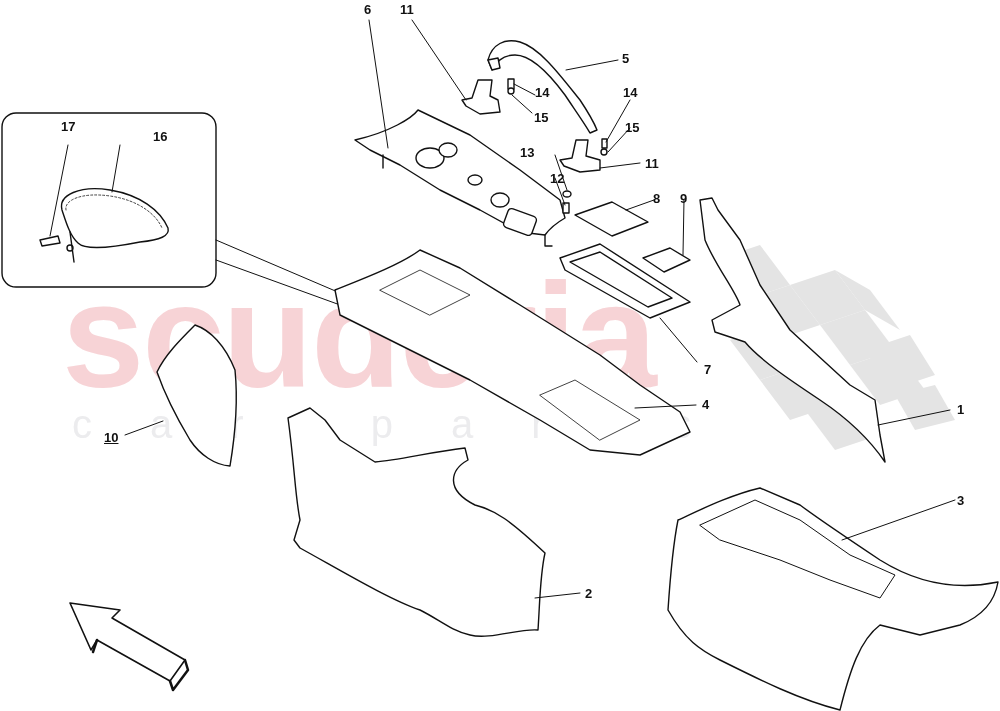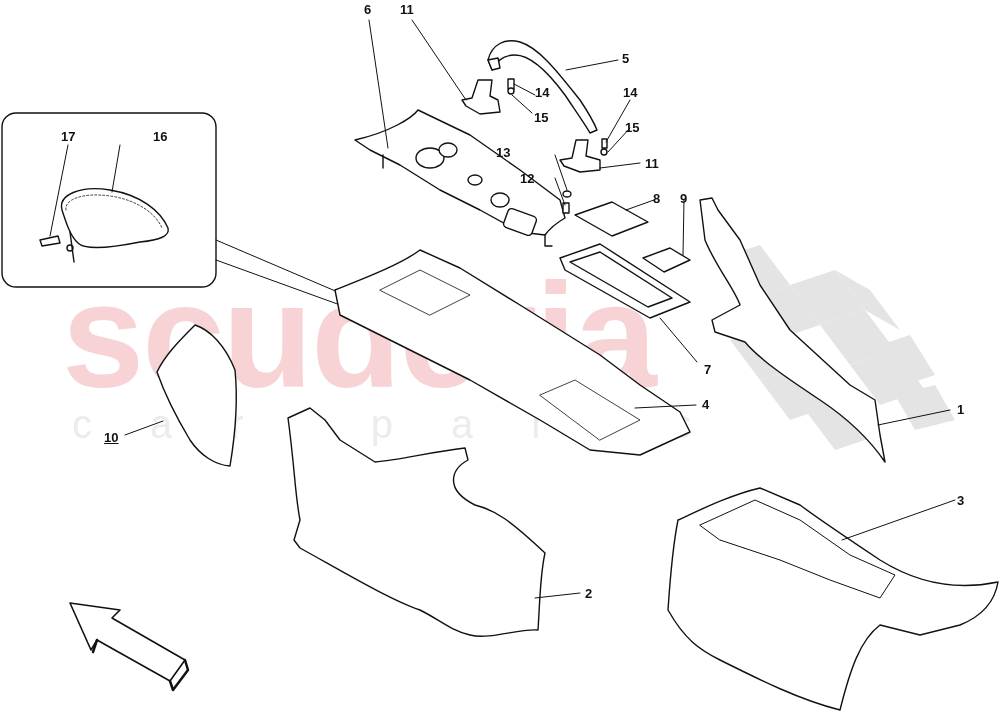--- a/index.html
+++ b/index.html
@@ -142,25 +142,25 @@
   </svg>
 
   <span class="callout" style="left:364px;top:3px;">6</span>
   <span class="callout" style="left:400px;top:3px;">11</span>
   <span class="callout" style="left:622px;top:52px;">5</span>
   <span class="callout" style="left:535px;top:86px;">14</span>
   <span class="callout" style="left:534px;top:111px;">15</span>
   <span class="callout" style="left:623px;top:86px;">14</span>
   <span class="callout" style="left:625px;top:121px;">15</span>
   <span class="callout" style="left:645px;top:157px;">11</span>
-  <span class="callout" style="left:496px;top:146px;">13</span>
-  <span class="callout" style="left:520px;top:172px;">12</span>
+  <span class="callout" style="left:520px;top:146px;">13</span>
+  <span class="callout" style="left:550px;top:172px;">12</span>
   <span class="callout" style="left:653px;top:192px;">8</span>
   <span class="callout" style="left:680px;top:192px;">9</span>
   <span class="callout" style="left:704px;top:363px;">7</span>
   <span class="callout" style="left:702px;top:398px;">4</span>
   <span class="callout" style="left:957px;top:403px;">1</span>
   <span class="callout" style="left:957px;top:494px;">3</span>
   <span class="callout" style="left:585px;top:587px;">2</span>
   <span class="callout" style="left:104px;top:431px;text-decoration:underline;">10</span>
-  <span class="callout" style="left:61px;top:130px;">17</span>
+  <span class="callout" style="left:61px;top:120px;">17</span>
   <span class="callout" style="left:115px;top:130px;margin-left:38px;">16</span>
 </div>
 
 </body></html>

